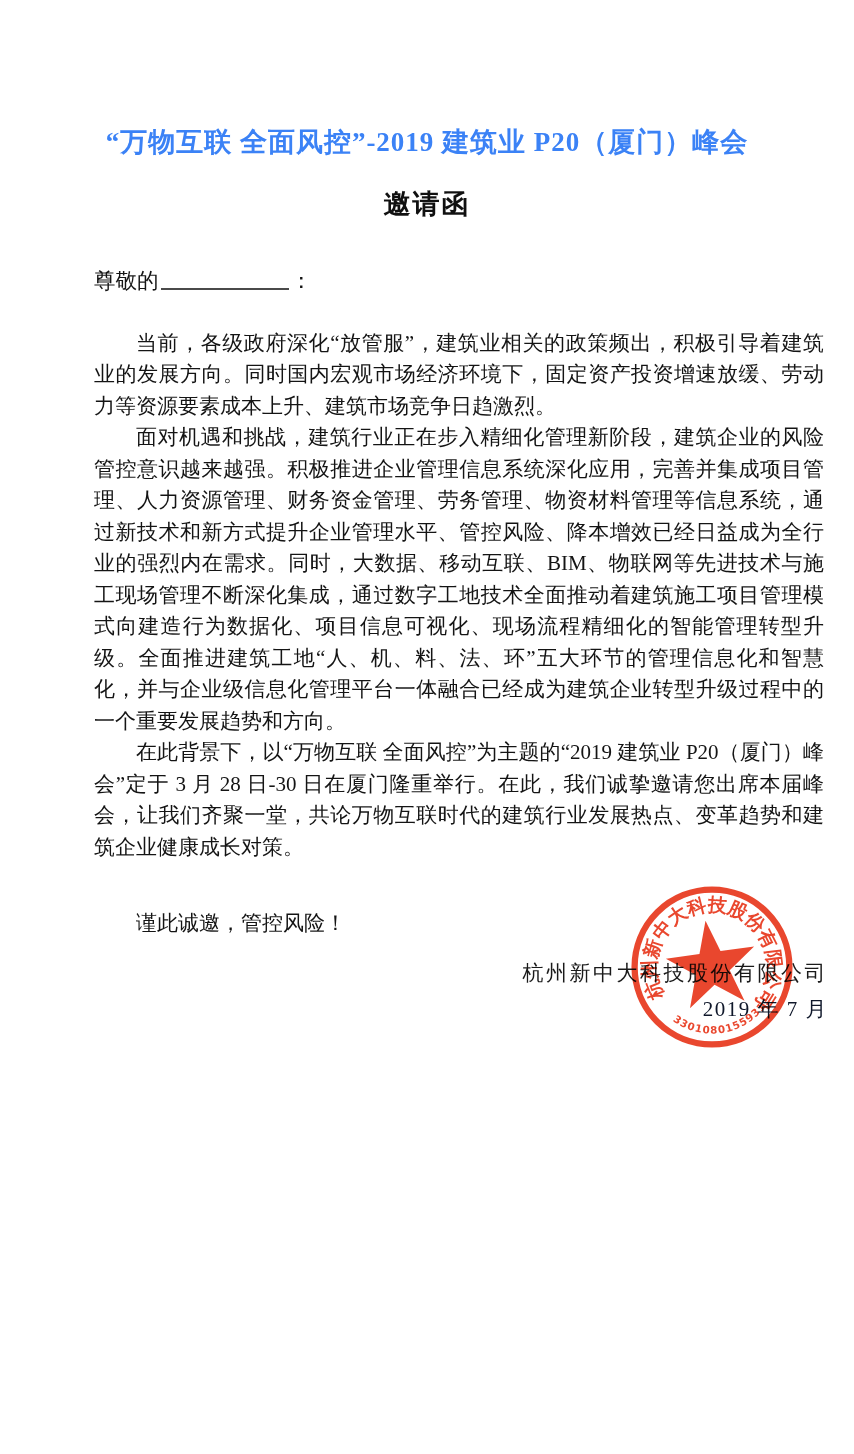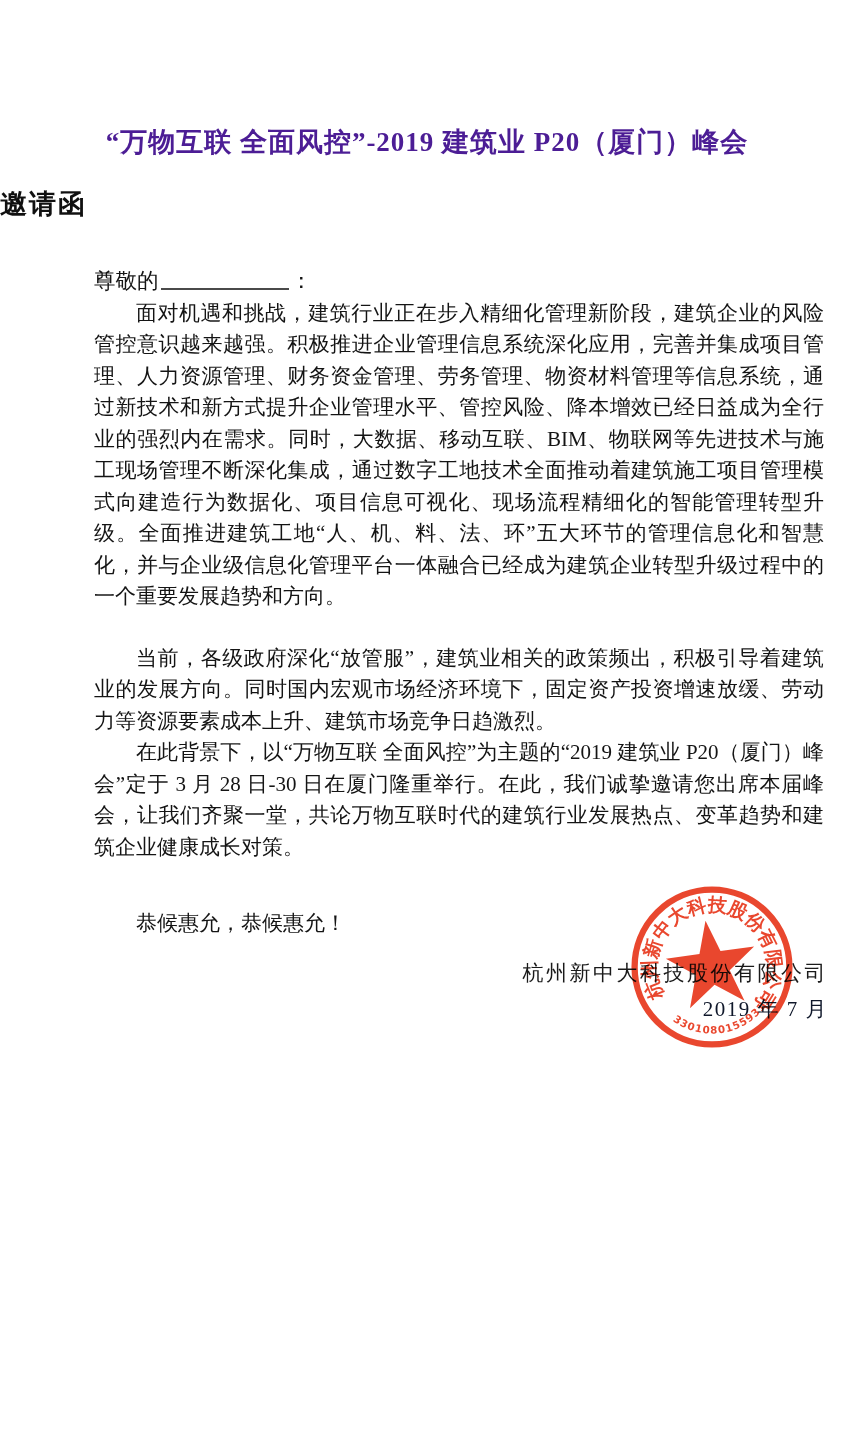--- a/index.html
+++ b/index.html
@@ -17,28 +17,28 @@
     color: #141414;
   }
   .title {
     margin: 0;
     padding: 122px 40px 0 40px;
     font-size: 27px;
     line-height: 40px;
     font-weight: 700;
     text-align: center;
     letter-spacing: 1px;
-    color: #4c1d95;
+    color: #3b82f6;
   }
   .subtitle {
     margin: 24px 0 16px 0;
     font-size: 27px;
     line-height: 36px;
     font-weight: 700;
-    text-align: left;
+    text-align: center;
     letter-spacing: 2px;
     color: #101010;
   }
   .content {
     margin: 44px 62px 0 94px;
     width: 730px;
     font-size: 21px;
     line-height: 31.5px;
     text-align: justify;
     text-justify: inter-character;
@@ -114,25 +114,25 @@
 <div class="page">
 
   <h1 class="title">“万物互联 全面风控”-2019 建筑业 P20（厦门）峰会</h1>
   <h2 class="subtitle">邀请函</h2>
 
   <div class="content">
     <div class="salutation">
       <span>尊敬的</span><span class="blank-line"></span><span>：</span>
     </div>
 
+    <p class="para para-first">当前，各级政府深化“放管服”，建筑业相关的政策频出，积极引导着建筑业的发展方向。同时国内宏观市场经济环境下，固定资产投资增速放缓、劳动力等资源要素成本上升、建筑市场竞争日趋激烈。</p>
     <p class="para">面对机遇和挑战，建筑行业正在步入精细化管理新阶段，建筑企业的风险管控意识越来越强。积极推进企业管理信息系统深化应用，完善并集成项目管理、人力资源管理、财务资金管理、劳务管理、物资材料管理等信息系统，通过新技术和新方式提升企业管理水平、管控风险、降本增效已经日益成为全行业的强烈内在需求。同时，大数据、移动互联、BIM、物联网等先进技术与施工现场管理不断深化集成，通过数字工地技术全面推动着建筑施工项目管理模式向建造行为数据化、项目信息可视化、现场流程精细化的智能管理转型升级。全面推进建筑工地“人、机、料、法、环”五大环节的管理信息化和智慧化，并与企业级信息化管理平台一体融合已经成为建筑企业转型升级过程中的一个重要发展趋势和方向。</p>
-    <p class="para para-first">当前，各级政府深化“放管服”，建筑业相关的政策频出，积极引导着建筑业的发展方向。同时国内宏观市场经济环境下，固定资产投资增速放缓、劳动力等资源要素成本上升、建筑市场竞争日趋激烈。</p>
     <p class="para">在此背景下，以“万物互联 全面风控”为主题的“2019 建筑业 P20（厦门）峰会”定于 3 月 28 日-30 日在厦门隆重举行。在此，我们诚挚邀请您出席本届峰会，让我们齐聚一堂，共论万物互联时代的建筑行业发展热点、变革趋势和建筑企业健康成长对策。</p>
 
-    <p class="closing">恭候惠允，恭候惠允！</p>
+    <p class="closing">谨此诚邀，管控风险！</p>
   </div>
 
   <div class="sig-block">
     <div class="sig-company">杭州新中大科技股份有限公司</div>
     <div class="sig-date">2019 年 7 月</div>
   </div>
 
   <svg class="seal" viewBox="0 0 200 200" xmlns="http://www.w3.org/2000/svg" aria-hidden="true">
     <defs>
       <path id="seal-arc-top" d="M 49.2 135.6 A 62 62 0 1 1 150.8 135.6" fill="none"></path>

